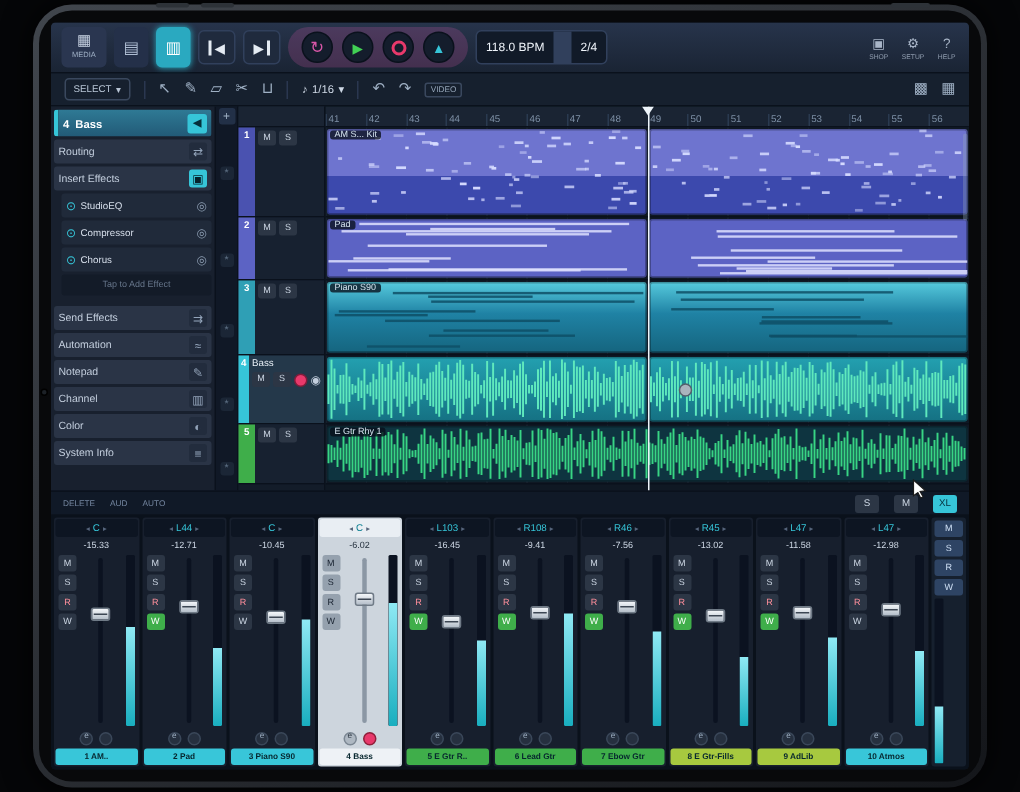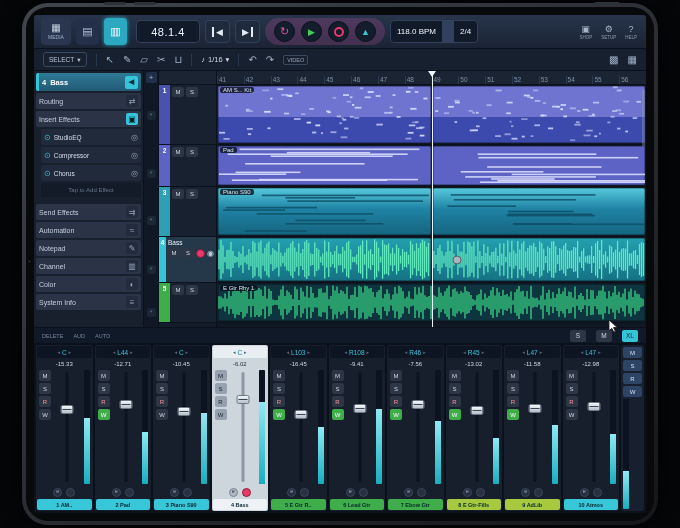--- a/index.html
+++ b/index.html
@@ -177,21 +177,20 @@
       <div class="tb-btn">
         <span class="tb-ic">▦</span>
         <span>MEDIA</span>
       </div>
       <div class="sq">
         <span>▤</span>
       </div>
       <div class="sq active">
         <span>▥</span>
       </div>
-      <div class="time-box">48.1.4</div>
       <div class="t-arrow">
         <span class="bar-l">◀</span>
       </div>
       <div class="t-arrow">
         <span class="bar-r">▶</span>
       </div>
       <div class="transport">
         <div class="t-circle">
           <span class="ic-cycle">↻</span>
         </div>

